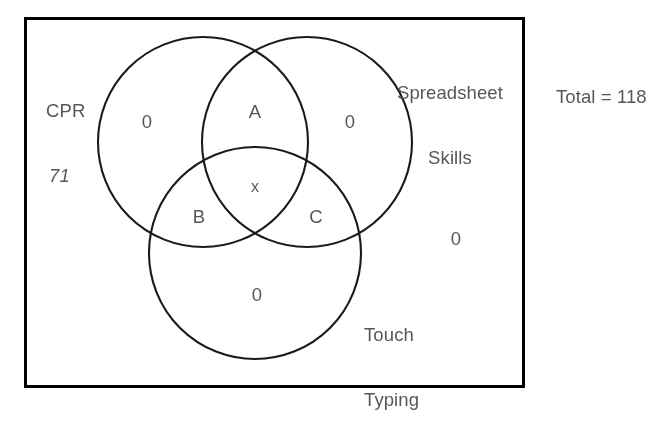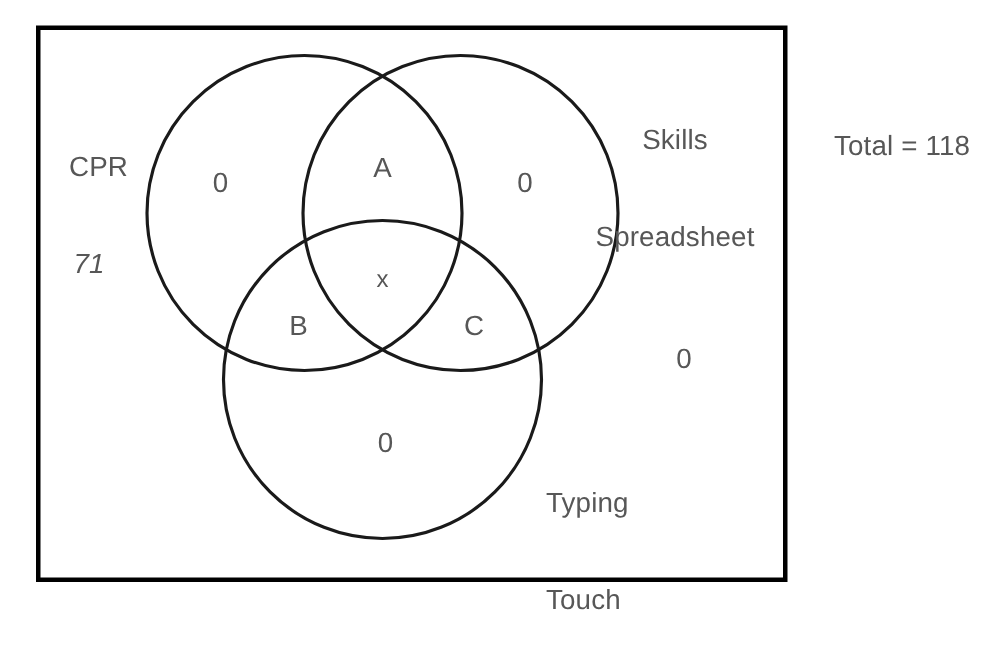--- a/index.html
+++ b/index.html
@@ -77,27 +77,27 @@
 
     <circle cx="255" cy="253" r="106" fill="none" stroke="#1a1a1a" stroke-width="2.1"></circle>
   </svg>
 
   <div class="lbl lbl-set left" style="left:46px; top:56px; width:76px;">
     <div>CPR</div>
     <div style="padding-left:3px;font-style:italic;">71</div>
   </div>
 
   <div class="lbl lbl-set center" style="left:386px; top:38px; width:128px;">
+    <div>Spreadsheet</div>
     <div>Skills</div>
-    <div>Spreadsheet</div>
   </div>
 
   <div class="lbl lbl-set left" style="left:364px; top:280px; width:82px;">
+    <div>Touch</div>
     <div>Typing</div>
-    <div>Touch</div>
     
   </div>
 
   <div class="lbl lbl-total left" style="left:556px; top:86px; width:110px;">Total = 118</div>
 
   <div class="lbl lbl-region center" style="left:137px; top:111px; width:20px;">0</div>
 
   <div class="lbl lbl-region center" style="left:340px; top:111px; width:20px;">0</div>
 
   <div class="lbl lbl-region center" style="left:245px; top:101px; width:20px;">A</div>

